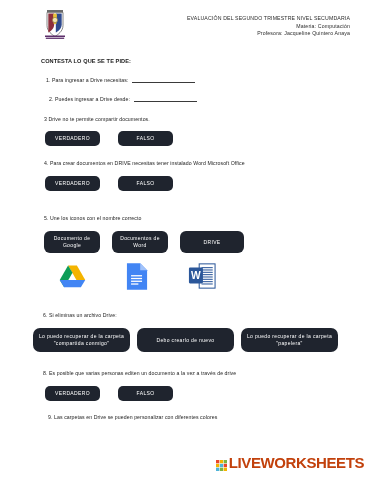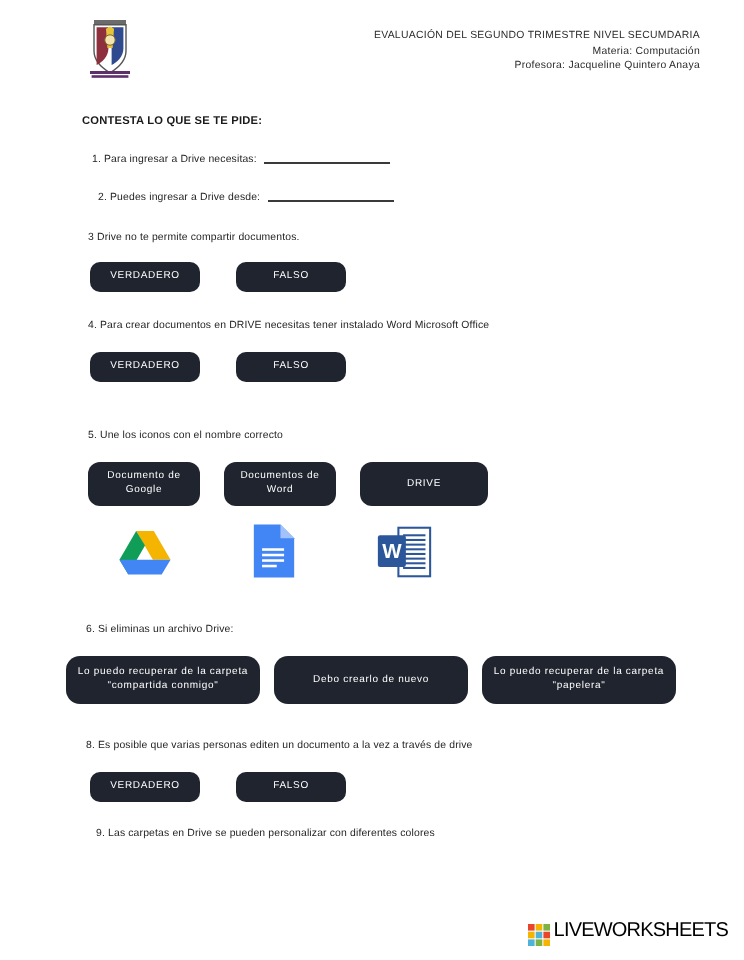--- a/index.html
+++ b/index.html
@@ -137,23 +137,23 @@
     right: 8px;
     display: flex;
     align-items: center;
   }
   .lw-grid {
     width: 11px;
     height: 11px;
     margin-right: 2px;
   }
   .lw-text {
-    font-size: 10px;
-    font-weight: normal;
-    color: #000000;
+    font-size: 15px;
+    font-weight: bold;
+    color: #c2410c;
     letter-spacing: -0.4px;
   }
 </style>
 </head>
 <body>
 
 <div class="page">
 
   <div class="header">
     <span class="crest">

